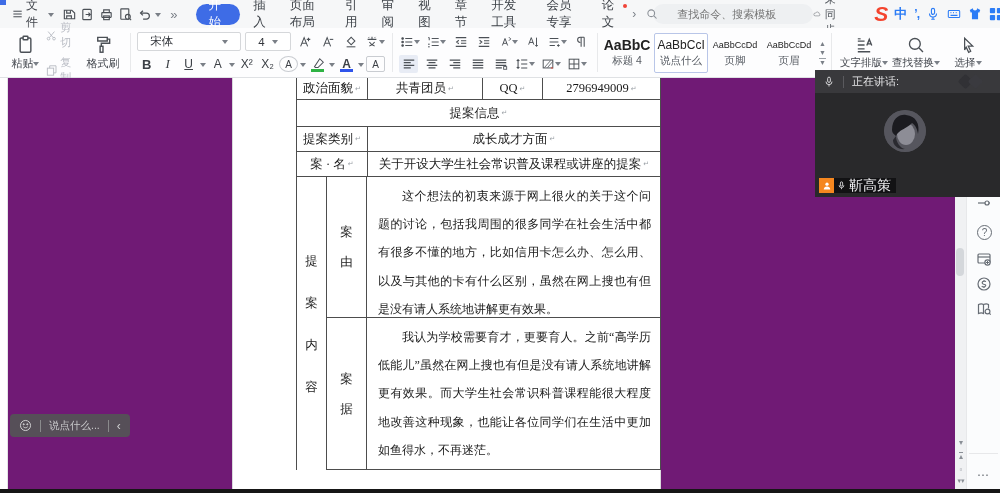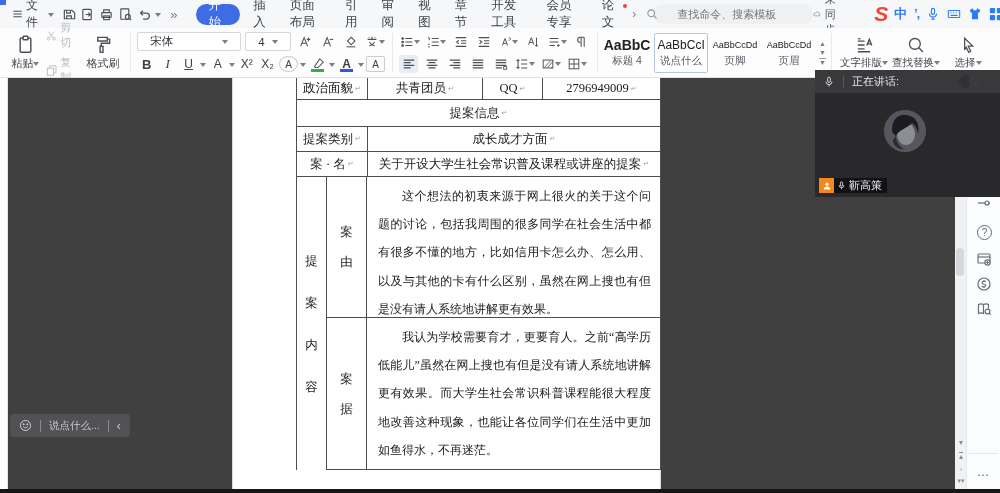--- a/index.html
+++ b/index.html
@@ -60,21 +60,21 @@
   .stylecard.sel { border-color:#b9c6e8; background:#fff; }
   .stylecard .sample { font-size:12px; color:#222; line-height:14px; white-space:nowrap; }
   .stylecard.small .sample { font-size:9px; }
   .stylecard .sname { font-size:10.5px; color:#555a61; margin-top:2px; }
   .gallery-arrows { display:flex; flex-direction:column; justify-content:center; gap:2px; padding:0 3px; color:#7a7f87; font-size:7px; line-height:7px; }
   .toolbtn { display:flex; flex-direction:column; align-items:center; justify-content:center; width:52px; height:46px; }
   .toolbtn svg { width:18px; height:18px; }
   .toolbtn .lbl { font-size:10.5px; color:#41454c; display:flex; align-items:center; margin-top:2px; }
 
   
-  .workspace { position:absolute; top:78px; left:0; right:0; bottom:4px; background:#404040; }
+  .workspace { position:absolute; top:78px; left:0; right:0; bottom:4px; background:#701a75; }
   .left-strip { position:absolute; left:0; top:0; bottom:0; width:8px; background:#fff; border-right:1px solid #e3e4e6; }
   .page { position:absolute; left:232px; top:0; width:429px; height:100%; background:#fff;
           border-left:1px solid #d9dadc; border-right:1px solid #d9dadc;
           font-family:"Liberation Serif", serif; color:#1a1a1a; }
 
   .dtable { position:absolute; left:63px; top:0; width:365px;
             border-left:1px solid #4d4d4d; border-right:1px solid #4d4d4d; font-size:12.5px; }
   .trow { display:flex; border-bottom:1px solid #4d4d4d; }
   .tcell { display:flex; align-items:center; justify-content:center; text-align:center; }
   .tcell.br { border-right:1px solid #4d4d4d; }
@@ -108,21 +108,21 @@
   .vlogo { position:absolute; right:10px; top:4px; width:34px; height:15px; }
   .vlogo i { position:absolute; top:2px; width:11px; height:11px; background:#343438; transform:rotate(45deg); border-radius:2px; display:block; }
   .vlogo i:first-child { left:4px; background:#313135; }
   .vlogo i:last-child { left:14px; background:#3a3a3f; }
   .avatar { position:absolute; left:69px; top:40px; width:42px; height:42px; border-radius:50%; overflow:hidden; background:#515158; }
   .nametag { position:absolute; left:4px; bottom:4px; height:15px; display:flex; align-items:stretch; }
   .nametag .pbox { width:15px; background:#f5871f; display:flex; align-items:center; justify-content:center; }
   .nametag .pbox svg { width:10px; height:10px; }
   .nametag .ntag { background:#121214; display:flex; align-items:center; gap:3px; padding:0 5px 0 3px; }
   .nametag .ntag svg { width:9px; height:9px; }
-  .nametag .nm { font-size:11px; color:#f0f0f2; }
+  .nametag .nm { font-size:14px; color:#f0f0f2; }
 
   
   .chatpill { position:absolute; left:10px; top:414px; height:23px; background:rgba(84,84,86,0.92);
               border-radius:4px; display:flex; align-items:center; padding:0 9px; gap:8px; z-index:30; }
   .chatpill svg { width:13px; height:13px; }
   .chatpill .cdiv { width:1px; height:12px; background:#8a8a8c; }
   .chatpill .ph { font-size:10.5px; color:#c9c9cb; }
   .chatpill .col { font-size:12px; color:#cfcfd1; line-height:12px; }
 
   .taskbar { position:absolute; left:0; right:0; bottom:0; height:4px; background:#161616; }

